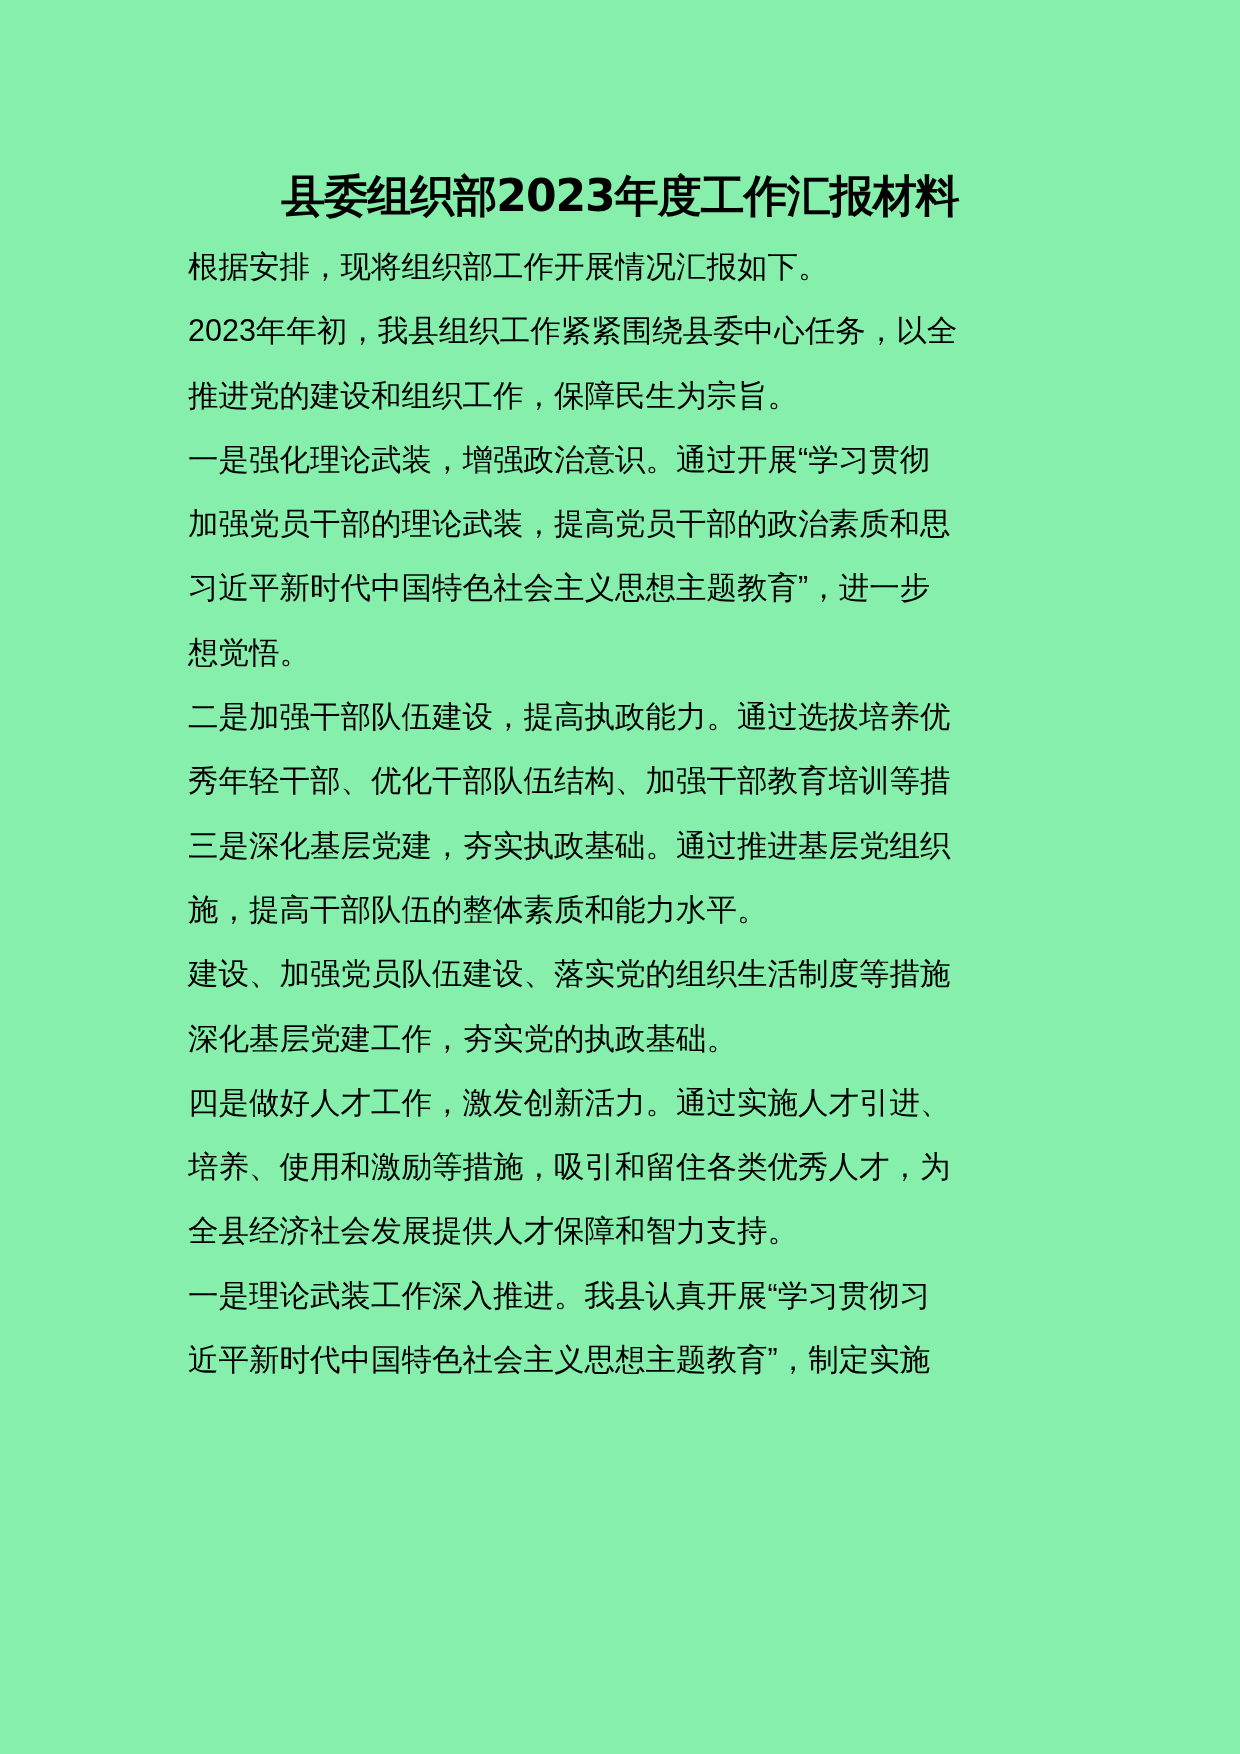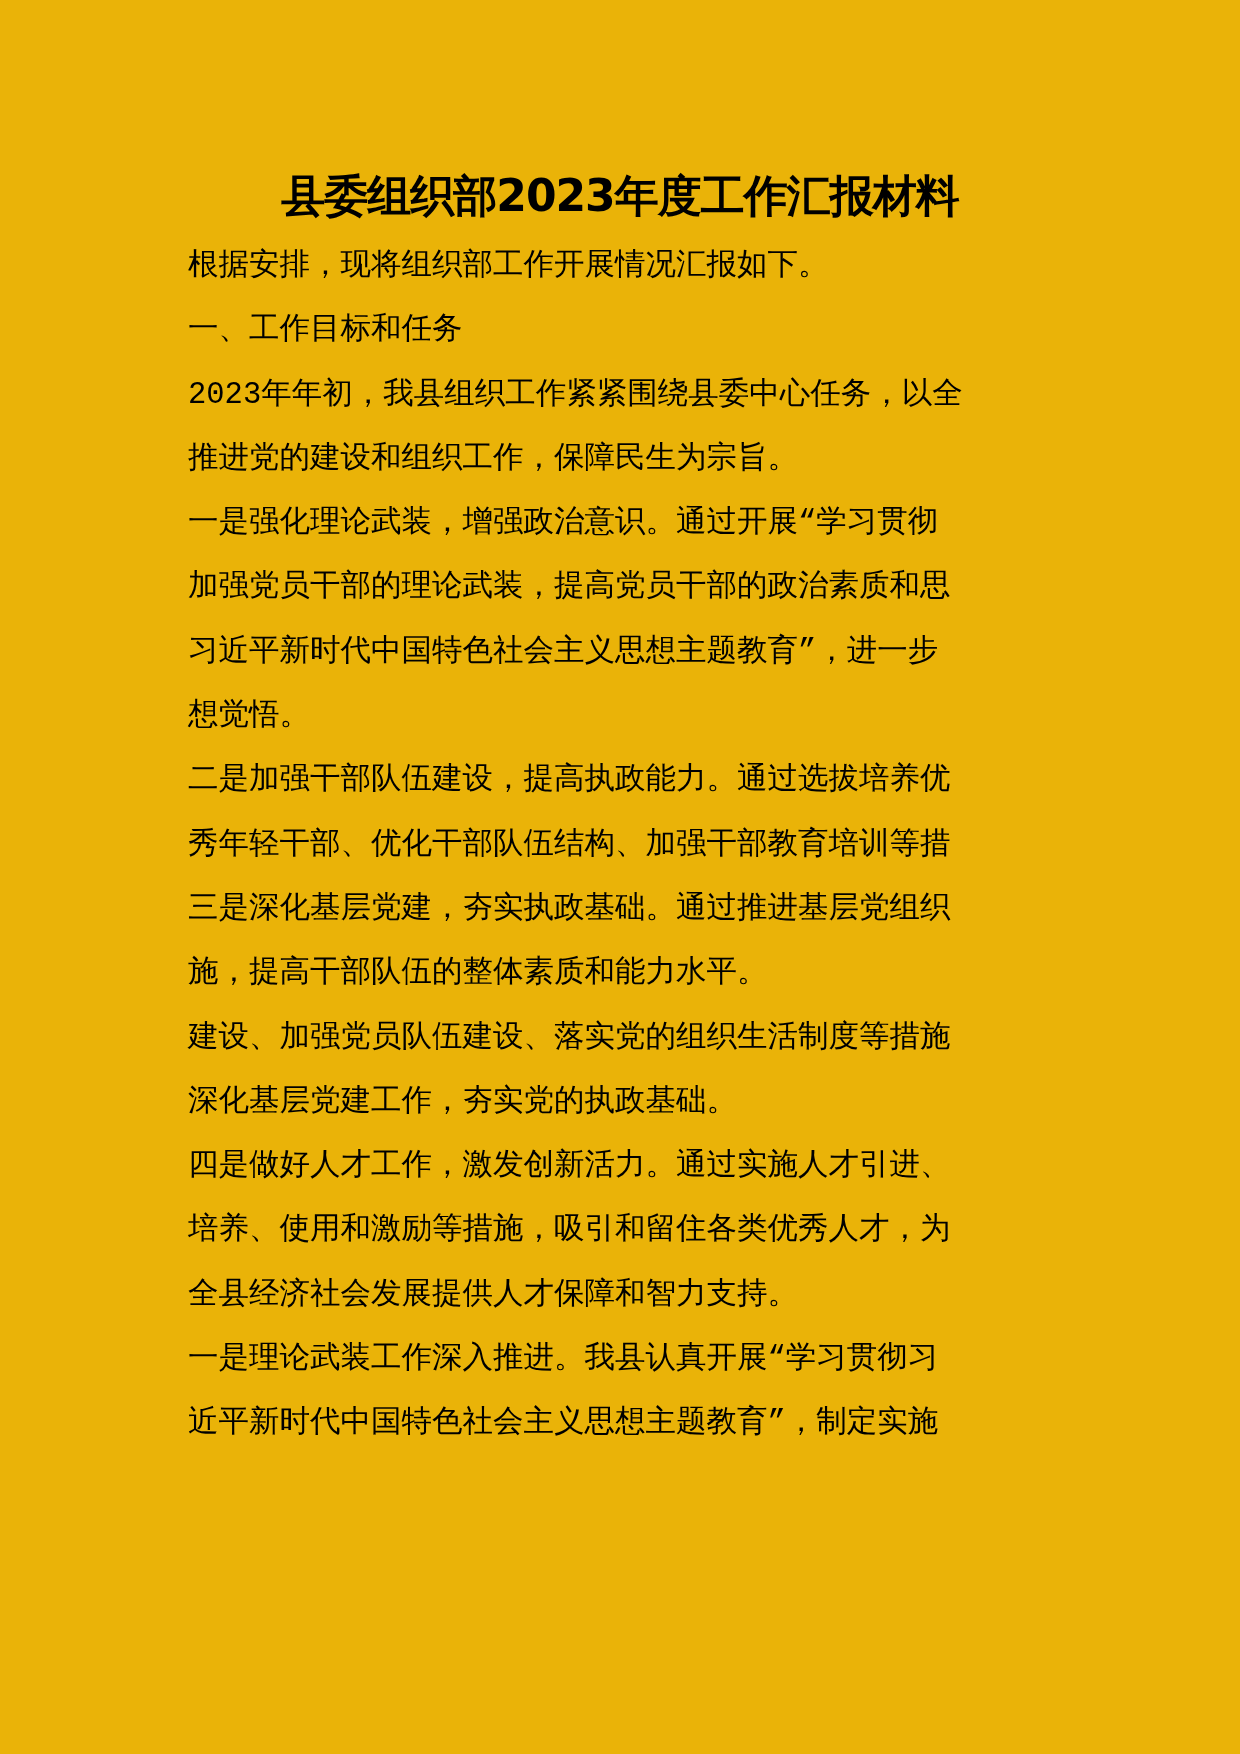--- a/index.html
+++ b/index.html
@@ -1,38 +1,37 @@
 <!DOCTYPE html>
 <html><head>
   <meta charset="utf-8">
   <style>
     html, body { margin: 0; padding: 0; background: #ffffff; }
     body { width: 1240px; height: 1754px; position: relative; overflow: hidden; }
-    .page { position: absolute; left: 0; top: 0; width: 1240px; height: 1754px; background: #eab308; }
+    .page { position: absolute; left: 0; top: 0; width: 1240px; height: 1754px; background: #86efac; }
     .title {
       position: absolute; left: 0; width: 1240px; top: 166px;
       text-align: center; font-family: "DejaVu Sans", sans-serif;
       font-weight: bold; font-size: 44px; line-height: 60px; color: #000;
       letter-spacing: -1px;
     }
     .body-text {
       position: absolute; left: 188px; top: 234px; width: 868px;
-      font-family: Liberation Mono, monospace; font-size: 30.5px;
+      font-family: Liberation Sans, sans-serif; font-size: 30.5px;
       line-height: 64.3px; color: #000;
     }
     .line { white-space: nowrap; height: 64.3px; }
   </style>
 </head>
 <body>
 
 <div class="page">
   <div class="title">县委组织部2023年度工作汇报材料</div>
   <div class="body-text">
     <div class="line">根据安排，现将组织部工作开展情况汇报如下。</div>
-    <div class="line">一、工作目标和任务</div>
     <div class="line">2023年年初，我县组织工作紧紧围绕县委中心任务，以全</div>
     <div class="line">推进党的建设和组织工作，保障民生为宗旨。</div>
     <div class="line">一是强化理论武装，增强政治意识。通过开展“学习贯彻</div>
     <div class="line">加强党员干部的理论武装，提高党员干部的政治素质和思</div>
     <div class="line">习近平新时代中国特色社会主义思想主题教育”，进一步</div>
     <div class="line">想觉悟。</div>
     <div class="line">二是加强干部队伍建设，提高执政能力。通过选拔培养优</div>
     <div class="line">秀年轻干部、优化干部队伍结构、加强干部教育培训等措</div>
     <div class="line">三是深化基层党建，夯实执政基础。通过推进基层党组织</div>
     <div class="line">施，提高干部队伍的整体素质和能力水平。</div>

